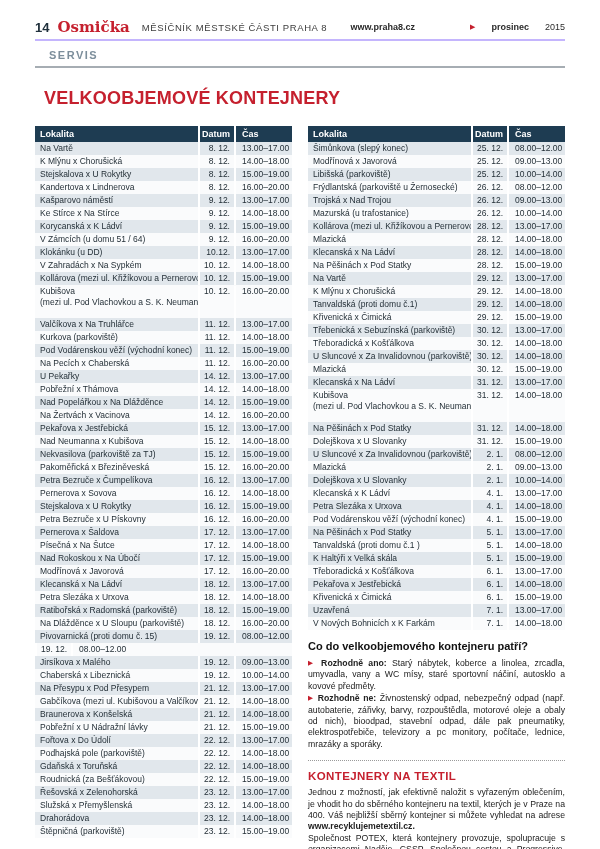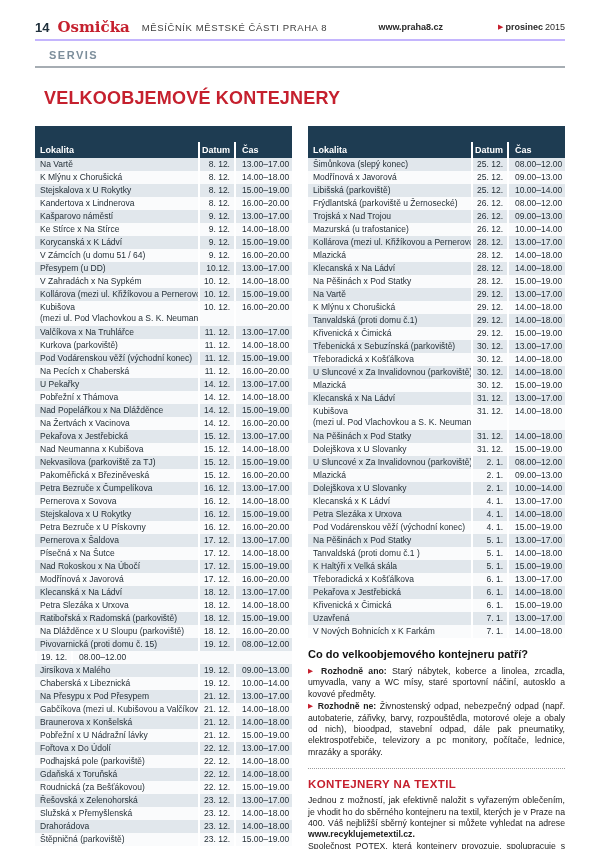--- a/index.html
+++ b/index.html
@@ -16,45 +16,45 @@
   body{font-family:"Liberation Sans",sans-serif;color:var(--ink);}
   .page{position:relative;width:600px;height:849px;background:#fff;overflow:hidden;}
 
   
   .masthead{position:absolute;left:35px;top:15px;width:530px;height:26px;
     display:flex;align-items:center;border-bottom:2px solid #c4b5fd;}
   .pagenum{font-size:13px;font-weight:bold;color:#20303c;margin-right:8px;}
   .logo{font-family:"DejaVu Serif",serif;font-size:15px;font-weight:bold;color:var(--accent-red);margin-right:12px;}
   .subtitle{font-size:9.5px;color:#3d3d3d;letter-spacing:0.6px;}
   .url{font-size:9px;font-weight:bold;color:#2b2b2b;margin-left:auto;}
-  .issue{font-size:9px;color:#2b2b2b;margin-left:55px;display:flex;align-items:center;gap:2px;}
+  .issue{font-size:9px;color:#2b2b2b;margin-left:55px;display:flex;align-items:center;gap:16px;}
   .issue .tri{color:var(--accent-red);font-size:7px;}
   .issue .month{font-weight:bold;}
 
   
   .section-label{position:absolute;left:49px;top:49px;font-size:11px;font-weight:bold;
     color:var(--section-label);letter-spacing:1.5px;}
   .section-rule{position:absolute;left:35px;top:66px;width:530px;height:2px;background:var(--rule-gray);}
 
   
   .title{position:absolute;left:44px;top:88px;font-size:18px;font-weight:bold;
     color:var(--accent-red);letter-spacing:0.2px;}
 
   
   .col{position:absolute;top:126px;width:257px;}
   .col-left{left:35px;}
   .col-right{left:308px;}
 
   
   .ctable{width:100%;}
   .thead{display:flex;background:var(--table-header-bg);color:#fff;font-weight:bold;
-    font-size:9px;height:32px;line-height:16px;align-items:flex-end;}
+    font-size:9px;height:16px;line-height:16px;align-items:flex-end;}
   .row{display:flex;font-size:8.5px;height:13px;line-height:13px;background:var(--row-plain);}
   .row.shade{background:var(--row-shade);}
-  .row.tall{height:25px;line-height:11px;padding-top:1px;}
+  .row.tall{height:33px;line-height:11px;padding-top:1px;}
   .c-loc{flex:1;padding-left:5px;padding-right:2px;white-space:nowrap;overflow:hidden;}
   .c-date{width:36px;text-align:right;padding-right:4px;border-left:2px solid #fff;}
   .c-time{width:58px;padding-left:6px;border-left:2px solid #fff;}
   .thead .c-date,.thead .c-time{border-left:2px solid #fff;}
   .loc2{font-size:8.5px;}
 
   
   .what{margin-top:10px;}
   .what h2{font-size:11px;font-weight:bold;color:#111;margin-bottom:5px;}
   .para{font-size:8.7px;line-height:11.4px;color:#222;text-align:justify;}
@@ -127,21 +127,21 @@
             <div class="c-loc">Korycanská x K Ládví</div>
             <div class="c-date">9. 12.</div>
             <div class="c-time">15.00–19.00</div>
           </div>
           <div class="row">
             <div class="c-loc">V Zámcích (u domu 51 / 64)</div>
             <div class="c-date">9. 12.</div>
             <div class="c-time">16.00–20.00</div>
           </div>
           <div class="row shade">
-            <div class="c-loc">Přesypem (u DD)</div>
+            <div class="c-loc">Klokánku (u DD)</div>
             <div class="c-date">10.12.</div>
             <div class="c-time">13.00–17.00</div>
           </div>
           <div class="row">
             <div class="c-loc">V Zahradách x Na Sypkém</div>
             <div class="c-date">10. 12.</div>
             <div class="c-time">14.00–18.00</div>
           </div>
           <div class="row shade">
             <div class="c-loc">Kollárova (mezi ul. Křižíkovou a Pernerovou)</div>

